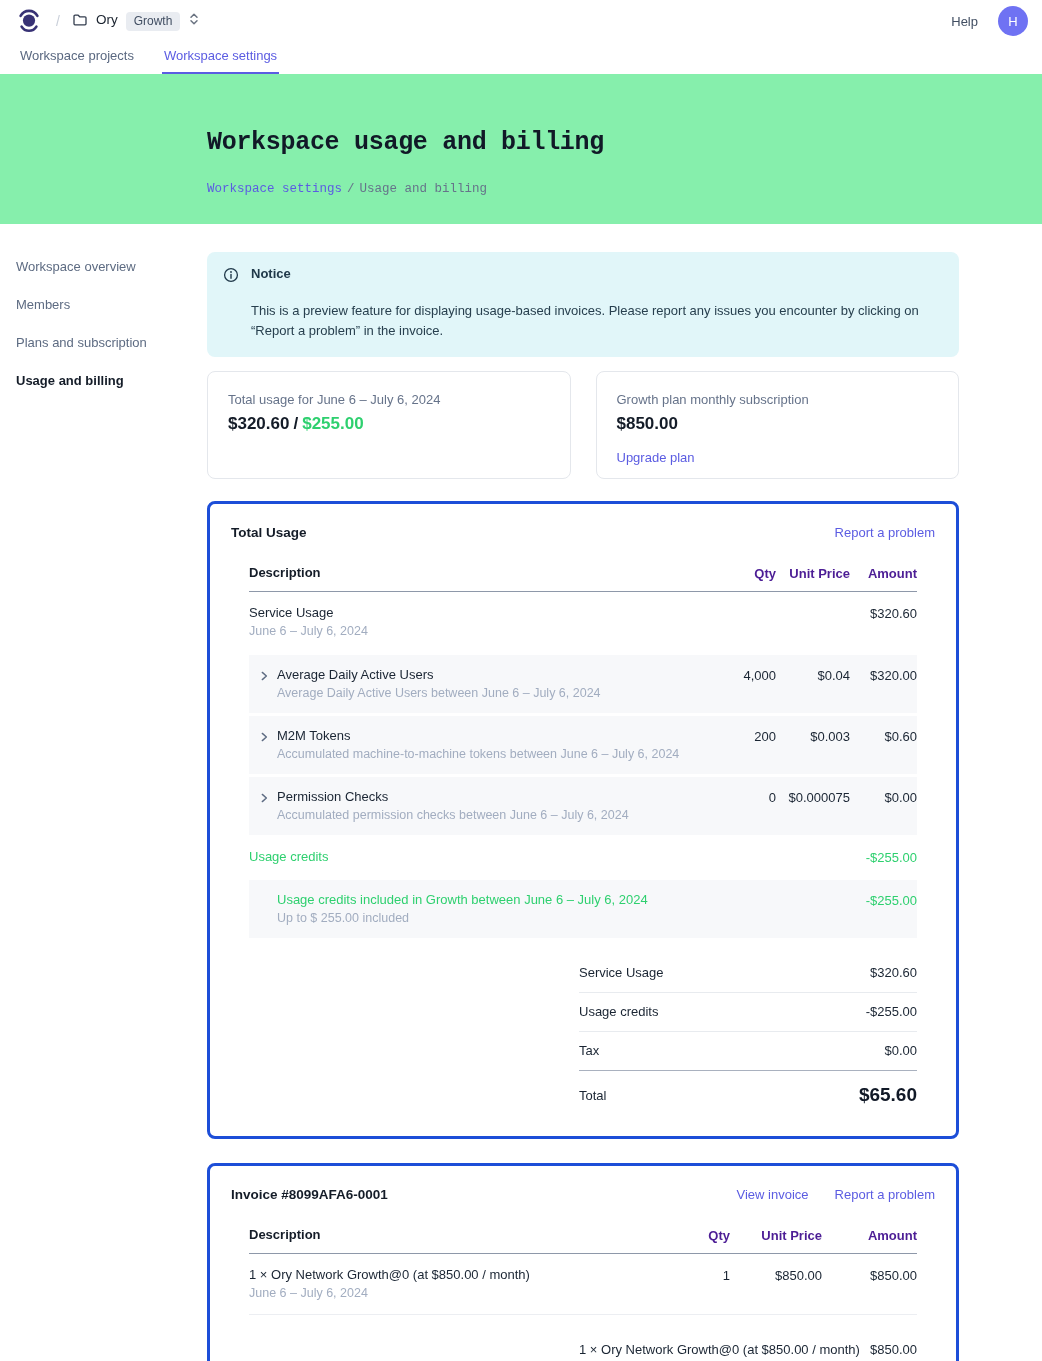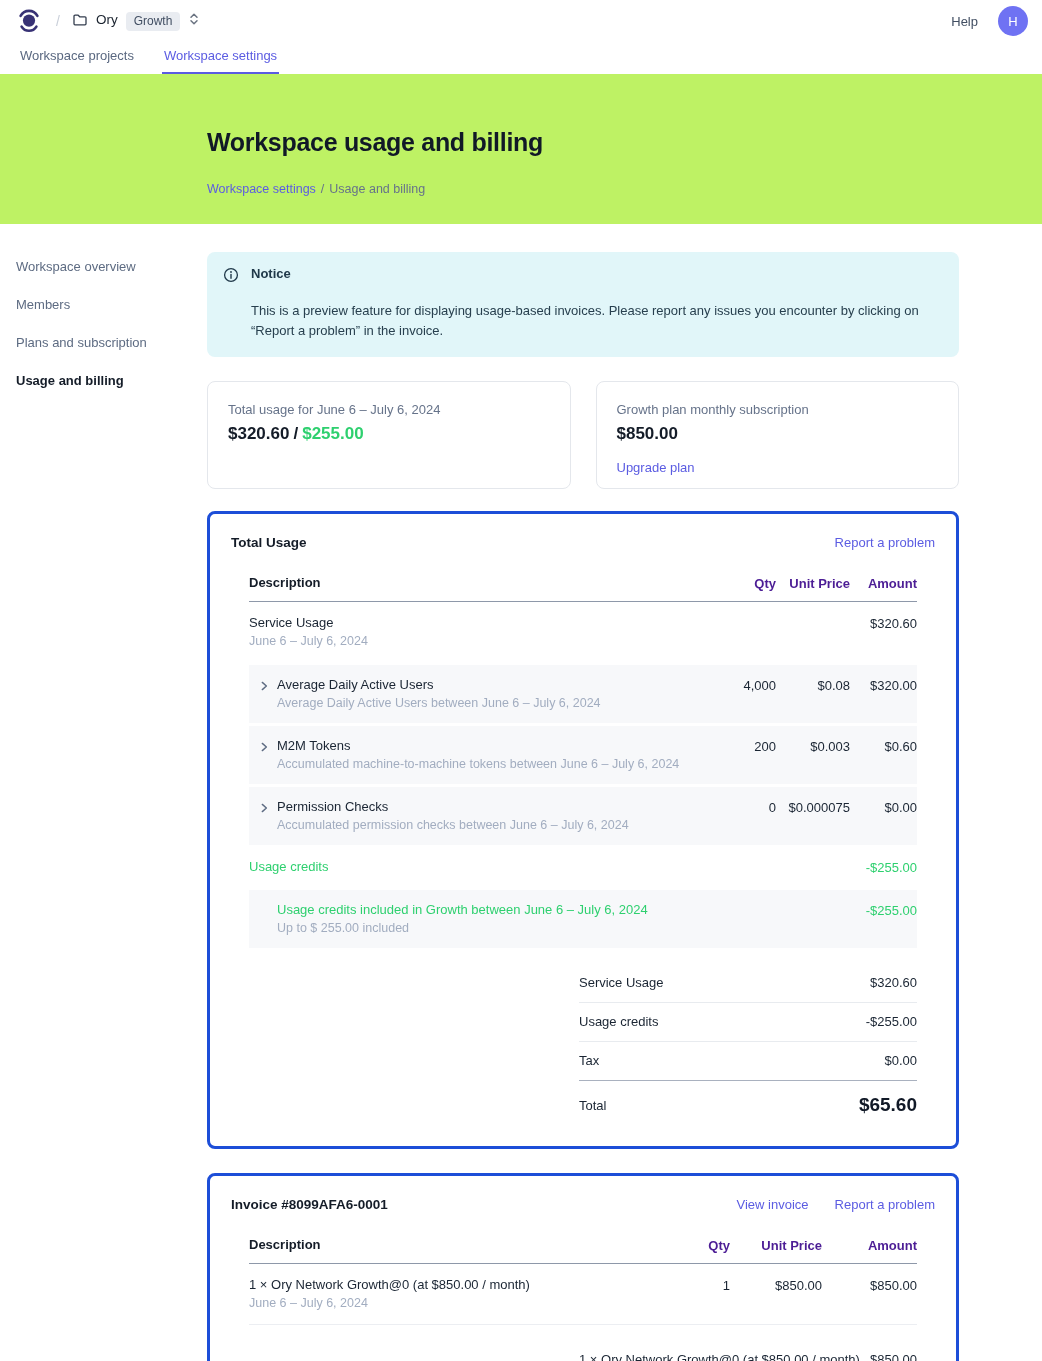--- a/index.html
+++ b/index.html
@@ -24,42 +24,42 @@
   .help-link { font-size: 13px; color: #414e62; margin-right: 20px; }
   .avatar { width: 30px; height: 30px; border-radius: 50%; background: #6f72f3; color: #fff;
             font-size: 13px; font-weight: 500; display: flex; align-items: center; justify-content: center; cursor: pointer; }
 
   
   .tabbar { display: flex; gap: 26px; padding-left: 18px; background: #fff; }
   .tab { font-size: 13px; padding: 6px 2px 9px 2px; color: #5a6880; border-bottom: 2px solid transparent; }
   .tab.active { color: #5b5ce2; border-bottom-color: #5b5ce2; font-weight: 500; }
 
   
-  .hero { background: #bef264; height: 150px; padding: 54px 9px 0 207px; }
+  .hero { background: #86efac; height: 150px; padding: 54px 9px 0 207px; font-family: Liberation Mono, monospace; }
   .hero h1 { font-size: 25px; font-weight: 700; letter-spacing: -0.3px; color: #111927; }
   .hero .crumbs { margin-top: 25px; font-size: 12.5px; }
   .crumb-link { color: #5b5ce2; font-weight: 500; }
   .crumb-sep { color: #66738a; margin: 0 5px; }
   .crumb-cur { color: #66738a; }
 
   
   .main { display: flex; align-items: flex-start; }
   .sidebar { width: 207px; padding: 30px 0 0 16px; flex-shrink: 0; }
   .side-item { display: block; font-size: 13px; color: #5d6b82; margin-bottom: 13px; line-height: 1; padding: 6px 0; }
   .side-item.active { color: #141c28; font-weight: 700; }
   .content { width: 752px; padding-top: 28px; padding-bottom: 16px; }
 
   
   .notice { background: #e1f6f9; border-radius: 8px; padding: 14px 20px 16px 16px; display: flex; gap: 12px; }
   .notice .n-icon { margin-top: 1px; flex-shrink: 0; }
   .notice .n-title { font-size: 13px; font-weight: 700; color: #20394a; margin-bottom: 20px; }
   .notice .n-body { font-size: 13px; line-height: 1.55; color: #28404f; max-width: 690px; }
 
   
-  .cards { display: flex; gap: 25px; margin-top: 24px; }
+  .cards { display: flex; gap: 25px; margin-top: 14px; }
   .card { flex: 1; border: 1px solid #e4e7ec; border-radius: 8px; padding: 20px; height: 108px; background: #fff; }
   .card .c-label { font-size: 13px; color: #66738a; }
   .card .c-value { margin-top: 7px; font-size: 17px; font-weight: 600; color: #141c28; }
   .c-value .sep { margin: 0 4px; }
   .c-value .green { color: #2ed06f; }
   .card .c-action { display: inline-block; margin-top: 16px; font-size: 13px; color: #5b5ce2; font-weight: 500; }
 
   
   .panel { border: 3px solid #1d4ed8; border-radius: 8px; background: #fff; padding: 21px 20px 20px 20px; }
   .panel + .panel, .panel-gap { margin-top: 24px; }
@@ -211,21 +211,21 @@
           <div class="sub-desc">
             <svg class="chev" viewBox="0 0 12 12">
                 <path d="M4.3 2.4 L8.4 6 L4.3 9.6" fill="none" stroke="#5d6b82" stroke-width="1.4" stroke-linecap="round" stroke-linejoin="round"></path>
               </svg>
             <div>
               <div class="row-title">Average Daily Active Users</div>
               <div class="row-sub">Average Daily Active Users between June 6 – July 6, 2024</div>
             </div>
           </div>
           <span class="num">4,000</span>
-          <span class="num">$0.08</span>
+          <span class="num">$0.04</span>
           <span class="num">$320.00</span>
         </div>
 
         <div class="trow usage-cols sub-row">
           <div class="sub-desc">
             <svg class="chev" viewBox="0 0 12 12">
                 <path d="M4.3 2.4 L8.4 6 L4.3 9.6" fill="none" stroke="#5d6b82" stroke-width="1.4" stroke-linecap="round" stroke-linejoin="round"></path>
               </svg>
             <div>
               <div class="row-title">M2M Tokens</div>

